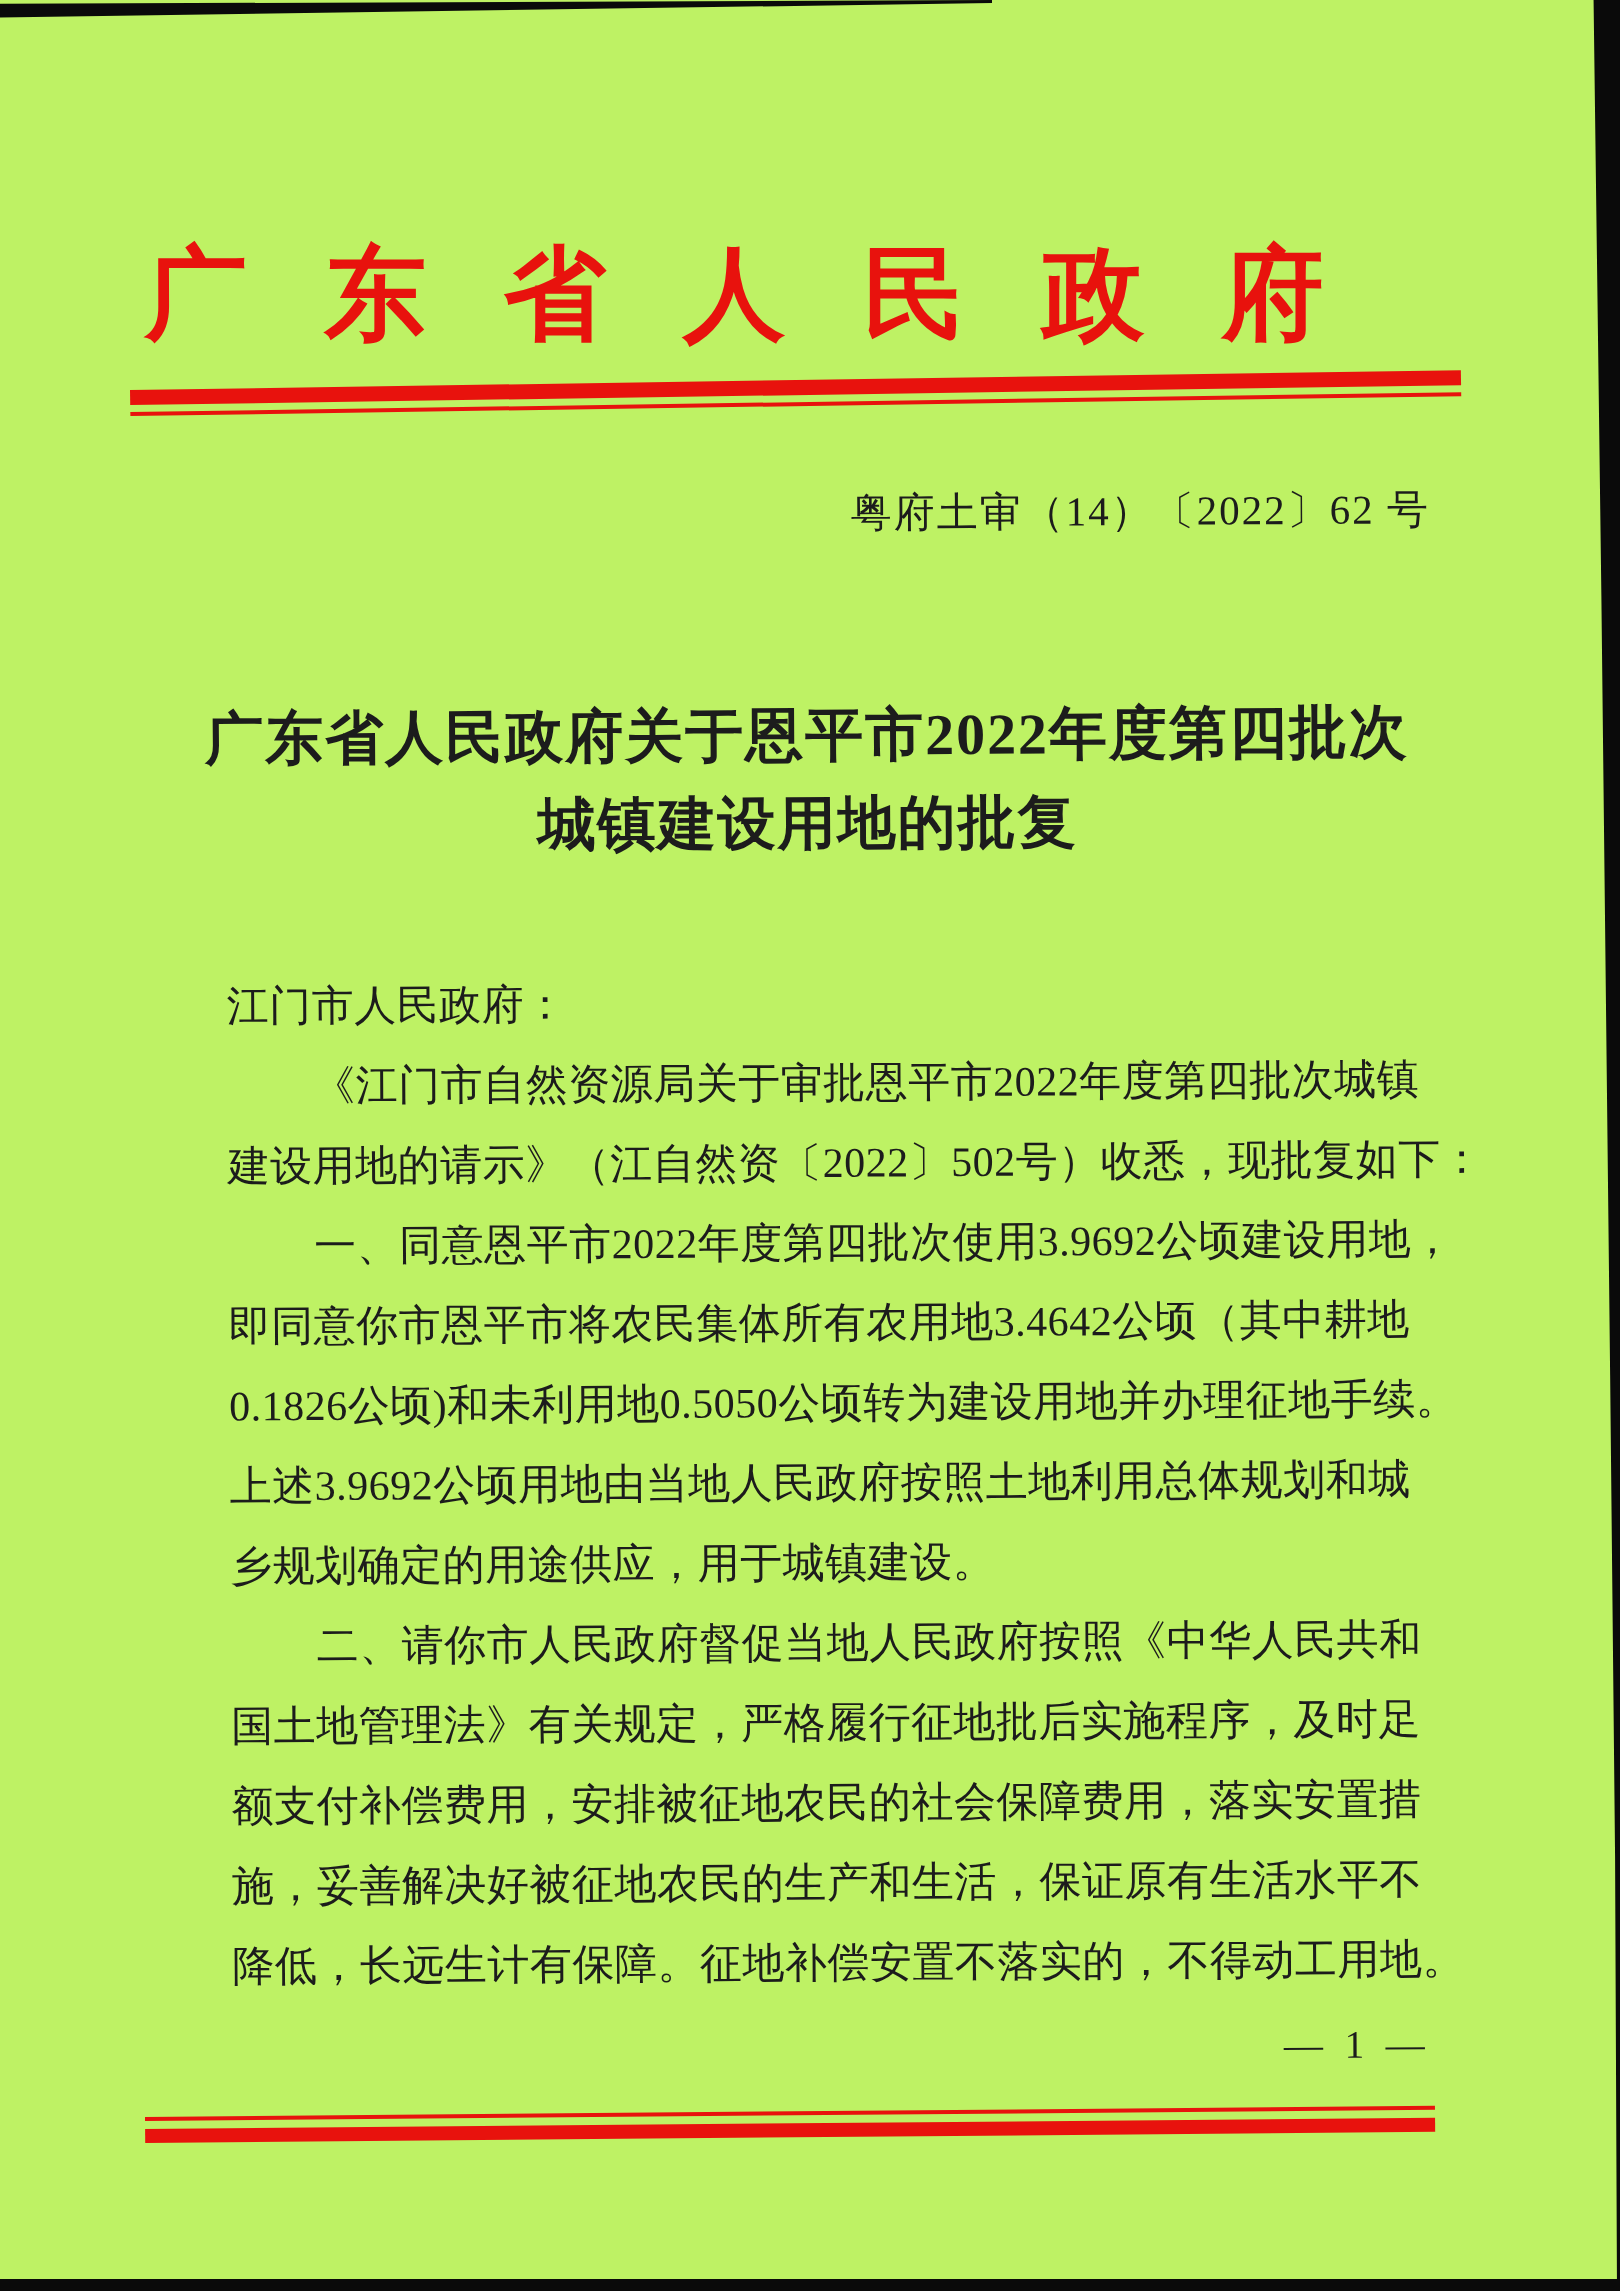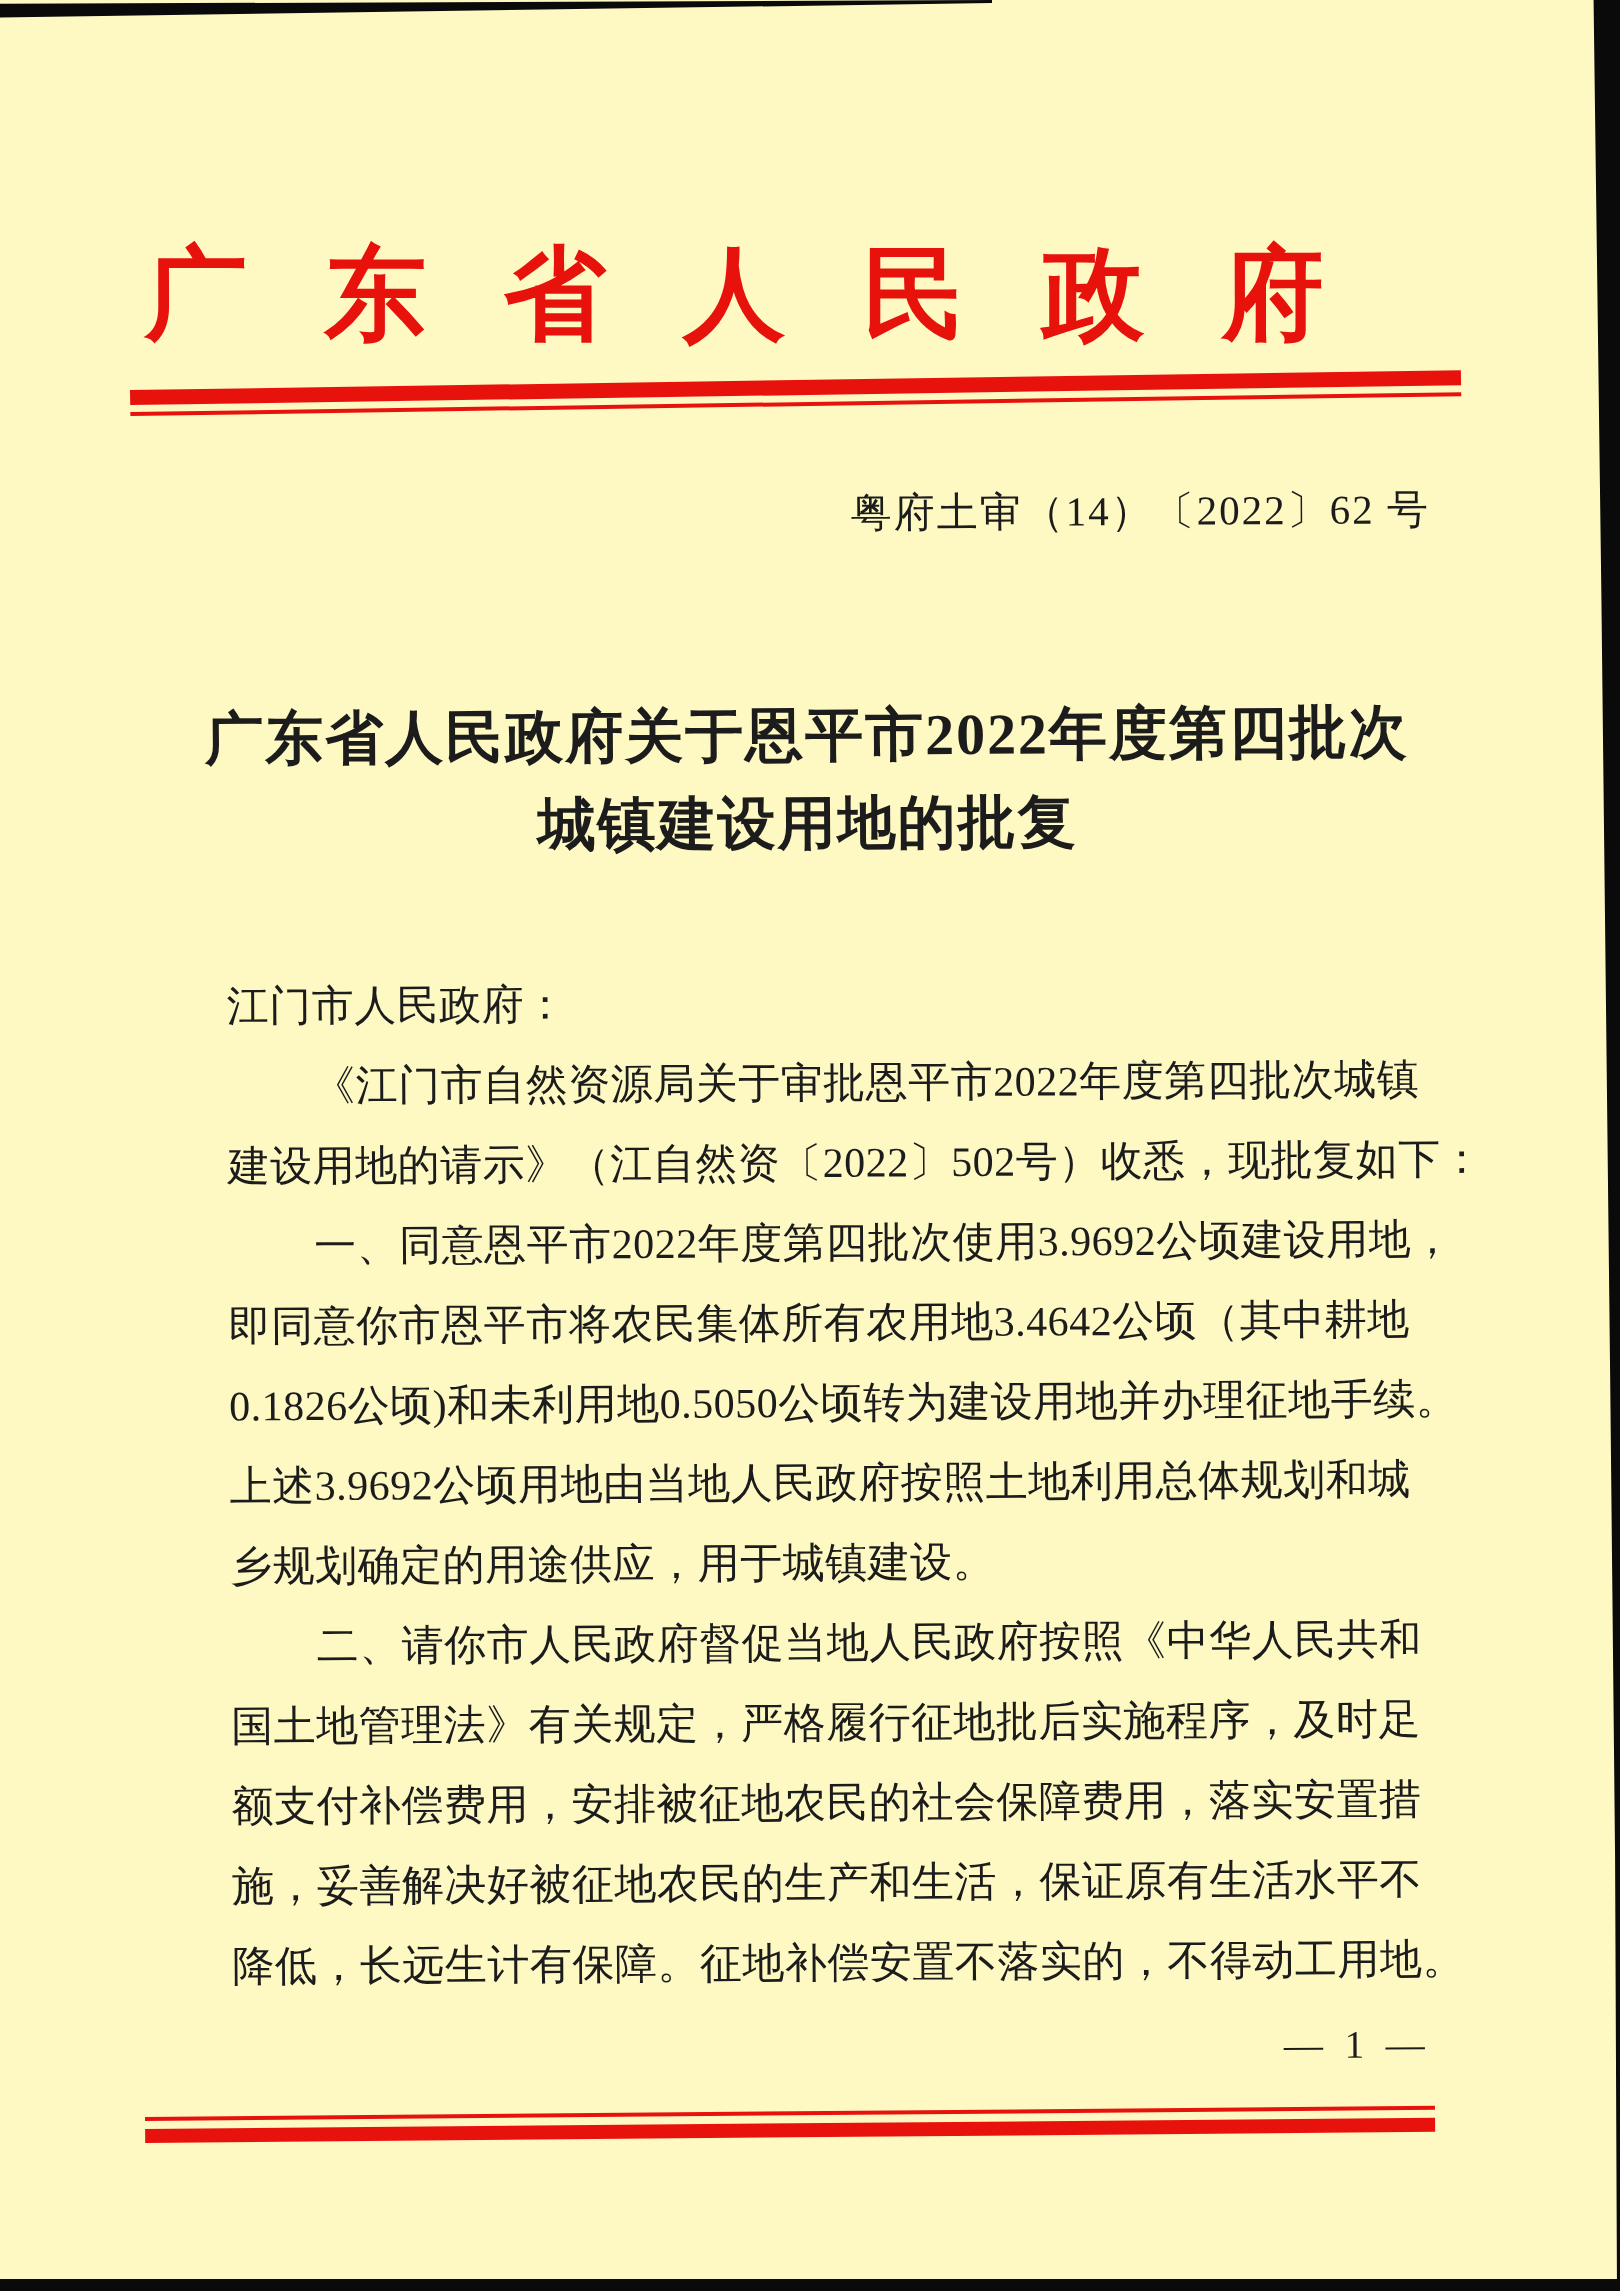--- a/index.html
+++ b/index.html
@@ -1,18 +1,18 @@
 <!DOCTYPE html>
 <html style="--red: #e8120d; --ink: #1c1c1c;"><head>
 <meta charset="utf-8">
 <style>
   :root { --red:#e8120d; --ink:#1c1c1c; }
   html,body{margin:0;padding:0;background:#ffffff;}
   .page{
-    position:relative;width:1620px;height:2292px;background:#fef9c3;overflow:hidden;
+    position:relative;width:1620px;height:2292px;background:#bef264;overflow:hidden;
     font-family:"Liberation Serif","DejaVu Serif",serif;color:var(--ink);
   }
   
   .scan-top{
     position:absolute;left:0;top:0;width:992px;height:17.6px;background:#0a0a0a;
     clip-path:polygon(0 22%,100% 0%,100% 17%,0 100%);
   }
   .scan-right{
     position:absolute;right:0;top:0;width:27.4px;height:2292px;background:#0a0a0a;
     clip-path:polygon(3.5% 0,32% 26%,64% 60%,82% 81%,89% 100%,100% 100%,100% 0);

